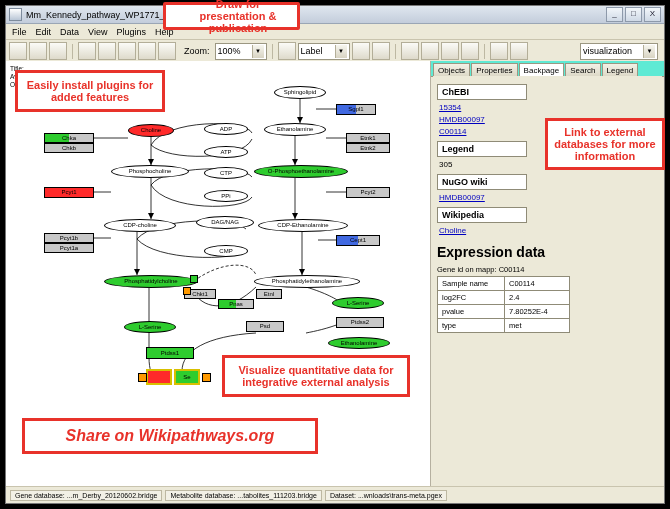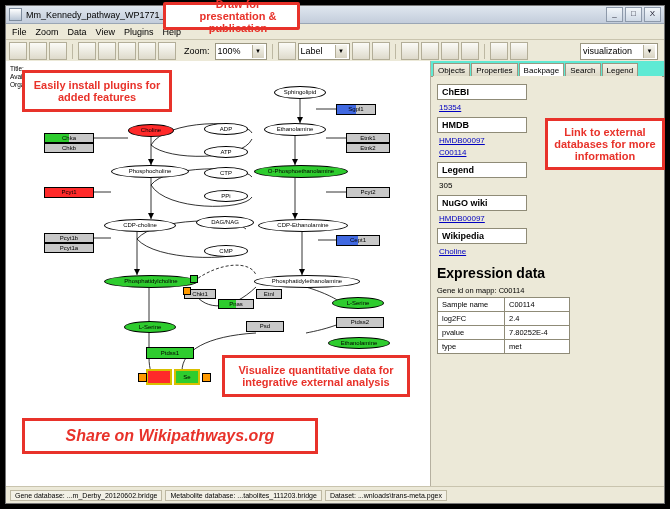--- a/index.html
+++ b/index.html
@@ -60,21 +60,21 @@
   table.exp td.k{width:58px;}
   table.exp td.v{width:56px;}
 
   
   .status{position:absolute;left:0;right:0;bottom:0;height:16px;background:#ece9d8;border-top:1px solid #c9c4ae;display:flex;align-items:center;font-size:7px;padding-left:4px;color:#000;}
   .status .seg{border:1px solid #bdb8a2;padding:1px 4px;margin-right:3px;background:#f2f0e6;white-space:nowrap;}
 
   
   .anno{position:absolute;background:#fff;border:3px solid #e8322a;color:#e8322a;font-weight:bold;text-align:center;display:flex;align-items:center;justify-content:center;padding:4px 6px;box-sizing:border-box;line-height:12px;}
   .anno.a1{left:163px;top:2px;width:137px;height:28px;font-size:11px;border-radius:2px;padding-left:19px;}
-  .anno.a2{left:22px;top:70px;width:150px;height:42px;font-size:11px;}
+  .anno.a2{left:15px;top:70px;width:150px;height:42px;font-size:11px;}
   .anno.a3{left:545px;top:118px;width:120px;height:52px;font-size:11px;}
   .anno.a4{left:222px;top:355px;width:188px;height:42px;font-size:11px;}
   .anno.a5{left:22px;top:418px;width:296px;height:36px;font-size:16px;font-style:italic;}
 </style>
 </head>
 <body>
 
 <div class="app">
 
   <div class="titlebar">
@@ -82,21 +82,21 @@
     <div class="tb-text">Mm_Kennedy_pathway_WP1771_45176.gpml</div>
     <div class="tb-btns">
       <div class="tb-btn">_</div>
       <div class="tb-btn">□</div>
       <div class="tb-btn">X</div>
     </div>
   </div>
 
   <div class="menubar">
     <span>File</span>
-    <span>Zoom</span>
+    <span>Edit</span>
     <span>Data</span>
     <span>View</span>
     <span>Plugins</span>
     <span>Help</span>
   </div>
 
   <div class="toolbar">
     <div class="tbtn"></div>
     <div class="tbtn"></div>
     <div class="tbtn"></div>
@@ -245,21 +245,20 @@
         <div class="tab">Properties</div>
         <div class="tab active">Backpage</div>
         <div class="tab">Search</div>
         <div class="tab">Legend</div>
       </div>
 
       <div class="rp-content">
         <div class="db-head">ChEBI</div>
         <a class="db-link">15354</a>
 
-        <div class="db-head">HMDB</div>
         <a class="db-link">HMDB00097</a>
 
         <a class="db-link">C00114</a>
 
         <div class="db-head">Legend</div>
         <span class="db-plain">305</span>
 
         <div class="db-head">NuGO wiki</div>
         <a class="db-link">HMDB00097</a>
 

